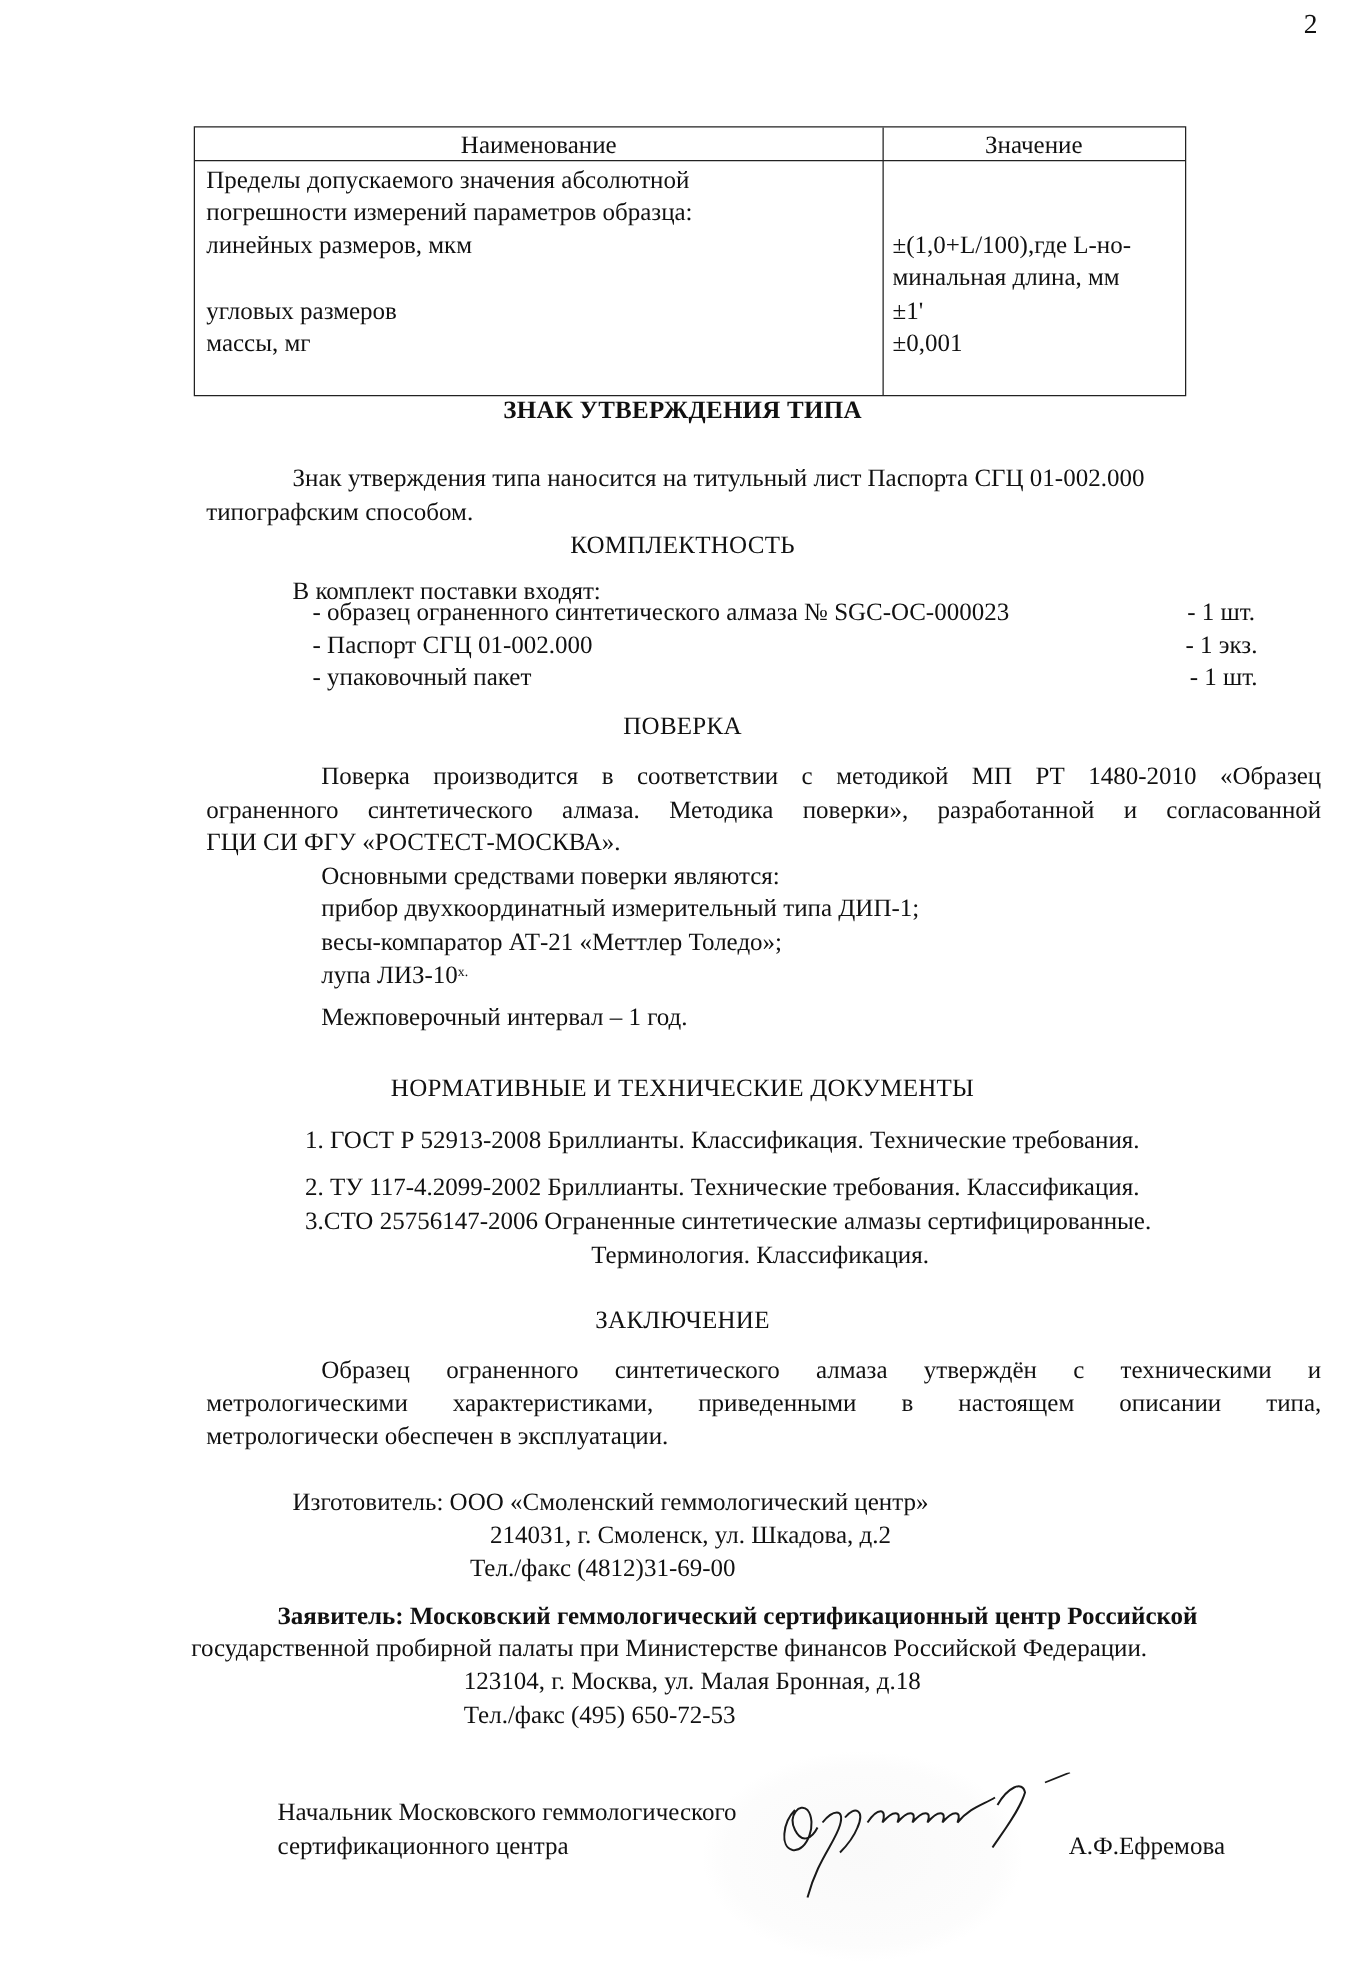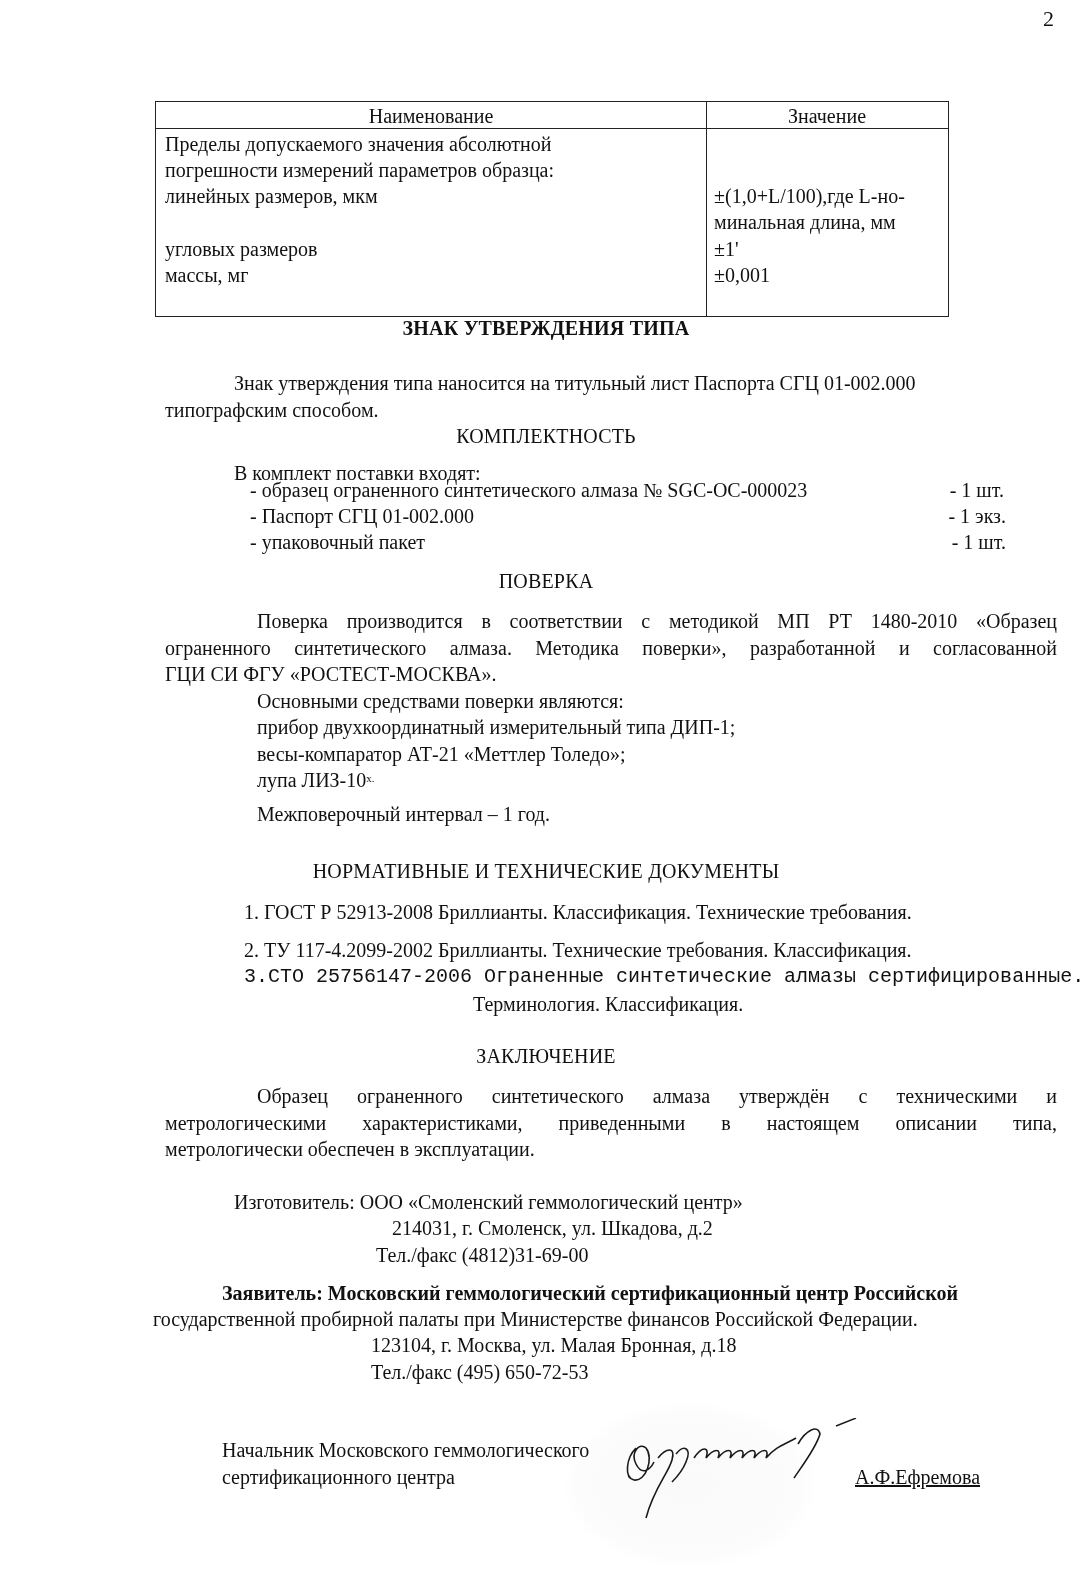--- a/index.html
+++ b/index.html
@@ -150,21 +150,21 @@
 <div class="line" style="left:165px;top:661px;">ГЦИ СИ ФГУ «РОСТЕСТ-МОСКВА».</div>
 <div class="line" style="left:257px;top:688px;">Основными  средствами поверки являются:</div>
 <div class="line" style="left:257px;top:714px;">прибор двухкоординатный измерительный типа ДИП-1;</div>
 <div class="line" style="left:257px;top:741px;">весы-компаратор АТ-21 «Меттлер Толедо»;</div>
 <div class="line" style="left:257px;top:767px;"><span>лупа ЛИЗ-10</span><sup class="sup-x">x.</sup></div>
 <div class="line" style="left:257px;top:801px;text-align:right;">Межповерочный интервал – 1 год.</div>
 
 <div class="heading" style="top:858px;">НОРМАТИВНЫЕ И ТЕХНИЧЕСКИЕ ДОКУМЕНТЫ</div>
 <div class="line" style="left:244px;top:899px;">1. ГОСТ Р 52913-2008   Бриллианты. Классификация. Технические требования.</div>
 <div class="line" style="left:244px;top:937px;">2. ТУ  117-4.2099-2002  Бриллианты. Технические требования. Классификация.</div>
-<div class="line" style="left:244px;top:964px;font-family:Liberation Mono, monospace;">3.СТО 25756147-2006  Ограненные синтетические алмазы сертифицированные.</div>
+<div class="line" style="left:244px;top:964px;">3.СТО 25756147-2006  Ограненные синтетические алмазы сертифицированные.</div>
 <div class="line" style="left:473px;top:991px;">Терминология. Классификация.</div>
 
 <div class="heading" style="top:1043px;">ЗАКЛЮЧЕНИЕ</div>
 <div class="justify-line" style="left:257px;width:800px;top:1083px;">Образец ограненного синтетического алмаза утверждён с техническими и</div>
 <div class="justify-line" style="left:165px;width:892px;top:1110px;">метрологическими характеристиками, приведенными в настоящем описании типа,</div>
 <div class="line" style="left:165px;top:1136px;">метрологически обеспечен  в эксплуатации.</div>
 
 <div class="line" style="left:234px;top:1189px;">Изготовитель: ООО «Смоленский геммологический центр»</div>
 <div class="line" style="left:392px;top:1215px;">214031, г. Смоленск, ул. Шкадова, д.2</div>
 <div class="line" style="left:376px;top:1242px;">Тел./факс (4812)31-69-00</div>
@@ -178,13 +178,13 @@
 <div class="line" style="left:222px;top:1437px;">Начальник Московского геммологического</div>
 <div class="line" style="left:222px;top:1464px;font-family:Liberation Serif, serif;">сертификационного центра</div>
 <svg class="signature" viewBox="0 0 270 110">
   <path d="M30,30 C20,40 18,60 28,62 C40,64 48,40 40,30 C34,24 24,34 30,46 C36,58 44,52 48,44" fill="none" stroke="#1a1a1a" stroke-width="1.6"></path>
   <path d="M52,40 C60,30 70,28 66,42 C62,56 48,70 40,100" fill="none" stroke="#1a1a1a" stroke-width="1.6"></path>
   <path d="M70,36 C78,26 86,30 80,44 C76,54 70,60 66,64" fill="none" stroke="#1a1a1a" stroke-width="1.6"></path>
   <path d="M88,40 C96,28 104,28 100,40 C108,30 116,30 112,40 C120,30 128,30 124,40 C132,30 140,30 136,40 C144,30 152,30 148,40 C156,30 164,30 160,40 C170,28 180,26 190,20" fill="none" stroke="#1a1a1a" stroke-width="1.6"></path>
   <path d="M192,26 C200,12 212,6 214,16 C210,30 196,48 188,60" fill="none" stroke="#1a1a1a" stroke-width="1.6"></path>
   <path d="M230,8 L250,0" fill="none" stroke="#1a1a1a" stroke-width="1.4"></path>
 </svg>
-<div class="line" style="left:855px;top:1464px;text-decoration:underline;">А.Ф.Ефремова</div>
+<div class="line" style="left:855px;top:1464px;">А.Ф.Ефремова</div>
 
 </body></html>

